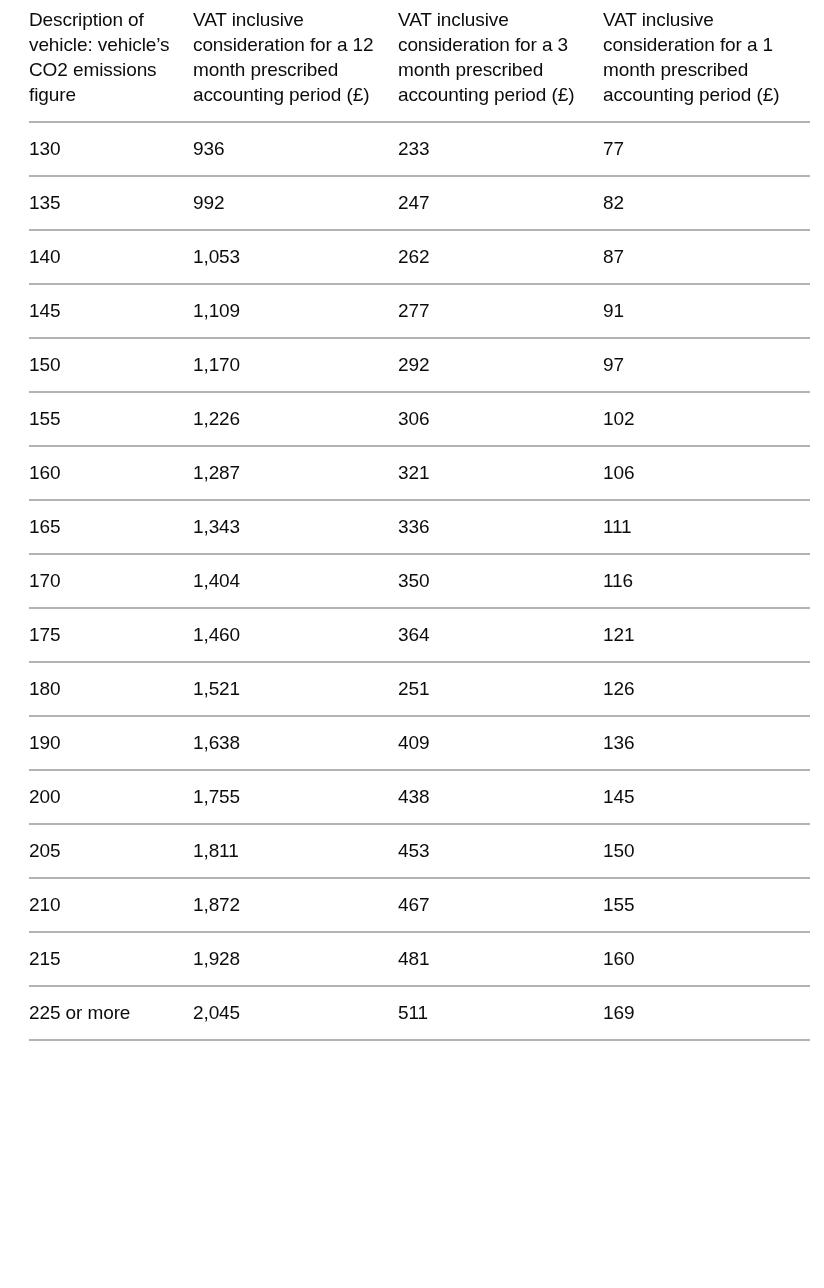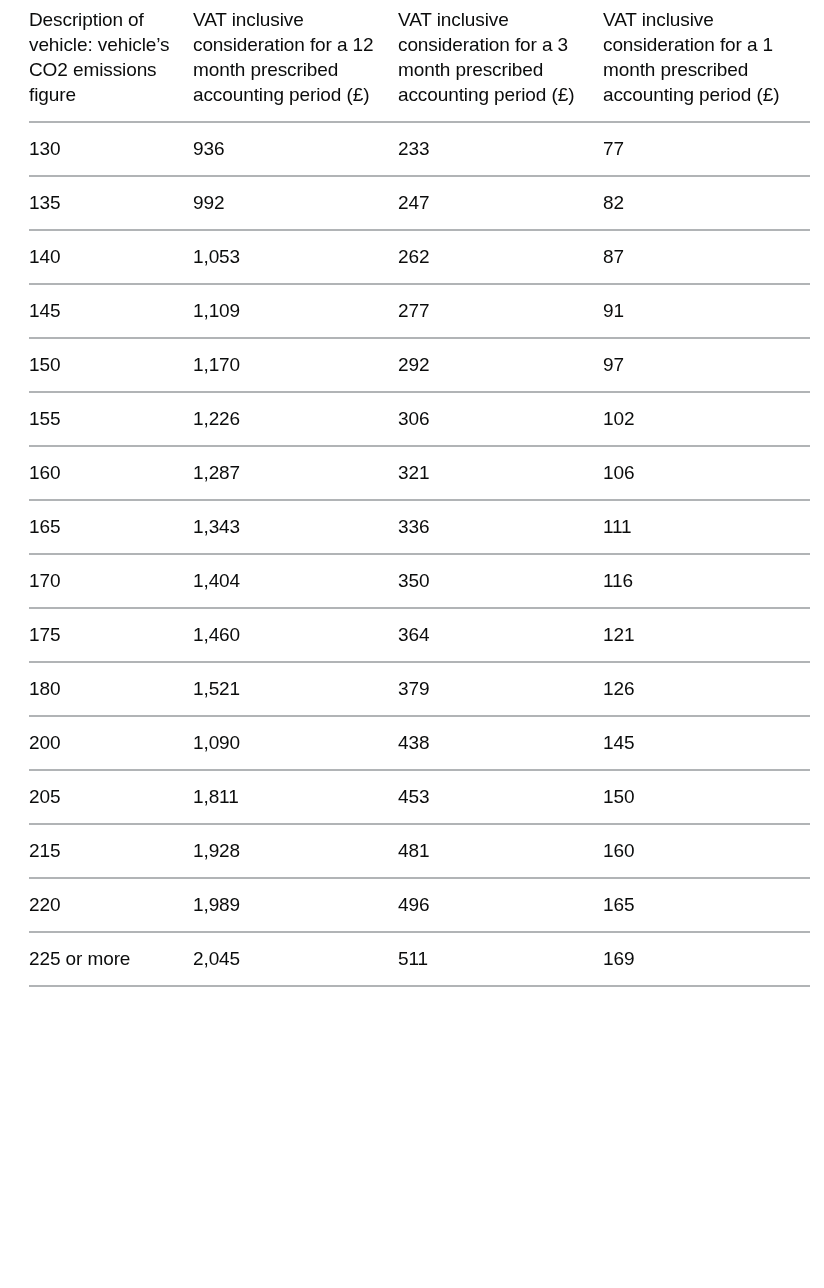--- a/index.html
+++ b/index.html
@@ -135,46 +135,52 @@
         </tr>
         <tr>
           <td>175</td>
           <td>1,460</td>
           <td>364</td>
           <td>121</td>
         </tr>
         <tr>
           <td>180</td>
           <td>1,521</td>
-          <td>379</td>
+          <td>251</td>
           <td>126</td>
         </tr>
         <tr>
+          <td>190</td>
+          <td>1,638</td>
+          <td>409</td>
+          <td>136</td>
+        </tr>
+        <tr>
           <td>200</td>
-          <td>1,090</td>
+          <td>1,755</td>
           <td>438</td>
           <td>145</td>
         </tr>
         <tr>
           <td>205</td>
           <td>1,811</td>
           <td>453</td>
           <td>150</td>
         </tr>
         <tr>
+          <td>210</td>
+          <td>1,872</td>
+          <td>467</td>
+          <td>155</td>
+        </tr>
+        <tr>
           <td>215</td>
           <td>1,928</td>
           <td>481</td>
           <td>160</td>
-        </tr>
-        <tr>
-          <td>220</td>
-          <td>1,989</td>
-          <td>496</td>
-          <td>165</td>
         </tr>
         <tr>
           <td>225 or more</td>
           <td>2,045</td>
           <td>511</td>
           <td>169</td>
         </tr>
       </tbody>
   </table>
 </div>

